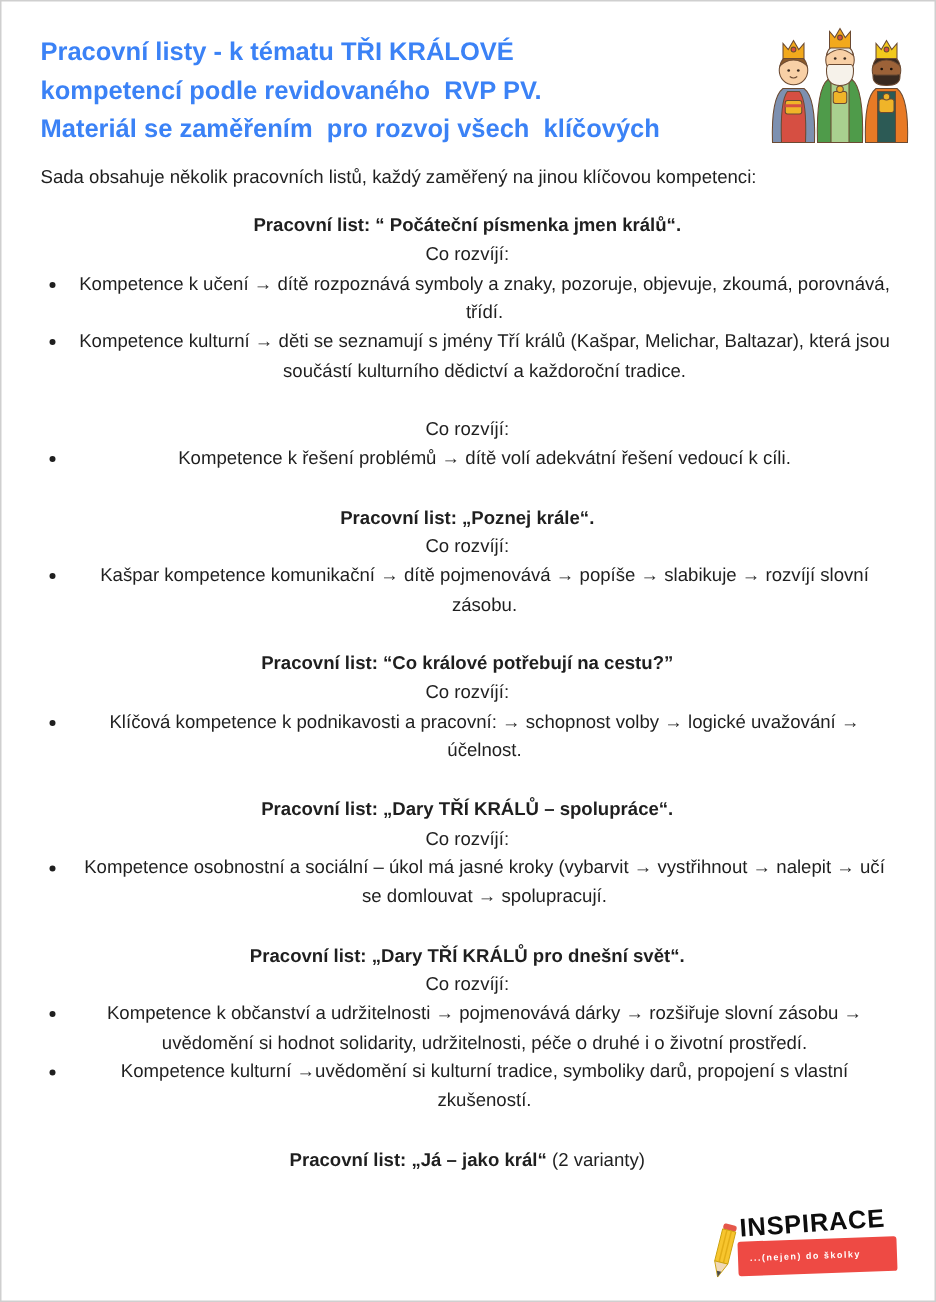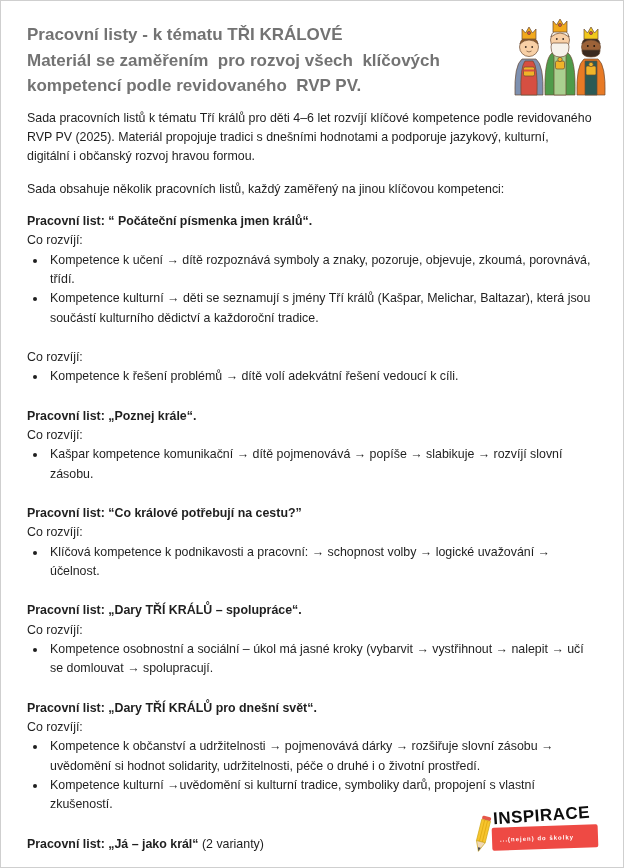--- a/index.html
+++ b/index.html
@@ -6,26 +6,26 @@
   body{
     width:624px;height:868px;
     background:#ffffff;
     font-family:"Liberation Sans","DejaVu Sans",sans-serif;
     color:#1f1f1f;
     position:relative;
     box-shadow:inset 0 0 0 1px #cfcfcf;
     overflow:hidden;
   }
   .content{padding:22px 28px 0 27px;}
-  .title{font-size:17px;font-weight:700;line-height:1.5;color:#737373;margin:0 0 10px 0;width:480px;}
+  .title{font-size:17px;font-weight:700;line-height:1.5;color:#3b82f6;margin:0 0 10px 0;width:480px;}
   .title-line{white-space:pre-wrap;}
   .body-text{font-size:12.4px;line-height:1.56;}
   .intro{margin:0 0 13px 0;width:566px;}
   .subtitle{font-weight:400;margin:0 0 13px 0;}
-  .section{margin:0 0 20px 0;}
+  .section{margin:0 0 20px 0;text-align:center;}
   .section-heading{font-size:12.4px;line-height:1.56;margin:0;font-weight:400;}
   .section-heading .hb{font-weight:700;}
   .develops{margin:0;}
   ul.bullets{margin:0;padding-left:20px;list-style:disc outside;}
   ul.bullets li{padding-left:3px;margin:0;}
   .b{font-weight:400;}
   .kings{position:absolute;top:13px;right:13px;width:102px;height:86px;}
   .logo{position:absolute;right:22px;bottom:10px;width:132px;height:52px;}
   .logo-band{
     position:absolute;left:22px;top:20px;width:106px;height:23px;
@@ -43,25 +43,24 @@
   }
   .logo-pencil{position:absolute;left:0;top:8px;width:26px;height:42px;}
 </style>
 </head>
 <body>
 
 <div class="content">
 
   <h1 class="title">
     <div class="title-line">Pracovní listy - k tématu TŘI KRÁLOVÉ</div>
+    <div class="title-line">kompetencí podle revidovaného  RVP PV.</div>
     <div class="title-line">Materiál se zaměřením  pro rozvoj všech  klíčových</div>
-    <div class="title-line">kompetencí podle revidovaného  RVP PV.</div>
   </h1>
 
-  <p class="body-text intro">Sada pracovních listů k tématu Tří králů pro děti 4–6 let rozvíjí klíčové kompetence podle revidovaného RVP PV (2025). Materiál propojuje tradici s dnešními hodnotami a podporuje jazykový, kulturní, digitální i občanský rozvoj hravou formou.</p>
 
   <p class="body-text subtitle">Sada obsahuje několik pracovních listů, každý zaměřený na jinou klíčovou kompetenci:</p>
 
   <div class="section body-text">
     <p class="section-heading"><span class="hb">Pracovní list: “ Počáteční písmenka jmen králů“.</span><span></span></p>
     <p class="develops">Co rozvíjí:</p>
     <ul class="bullets">
       <li><span class="b">Kompetence k učení</span><span> → dítě rozpoznává symboly a znaky, pozoruje, objevuje, zkoumá, porovnává, třídí.</span></li>
       <li><span class="b">Kompetence kulturní</span><span> → děti se seznamují s jmény Tří králů (Kašpar, Melichar, Baltazar), která jsou součástí kulturního dědictví a každoroční tradice.</span></li>
     </ul>

